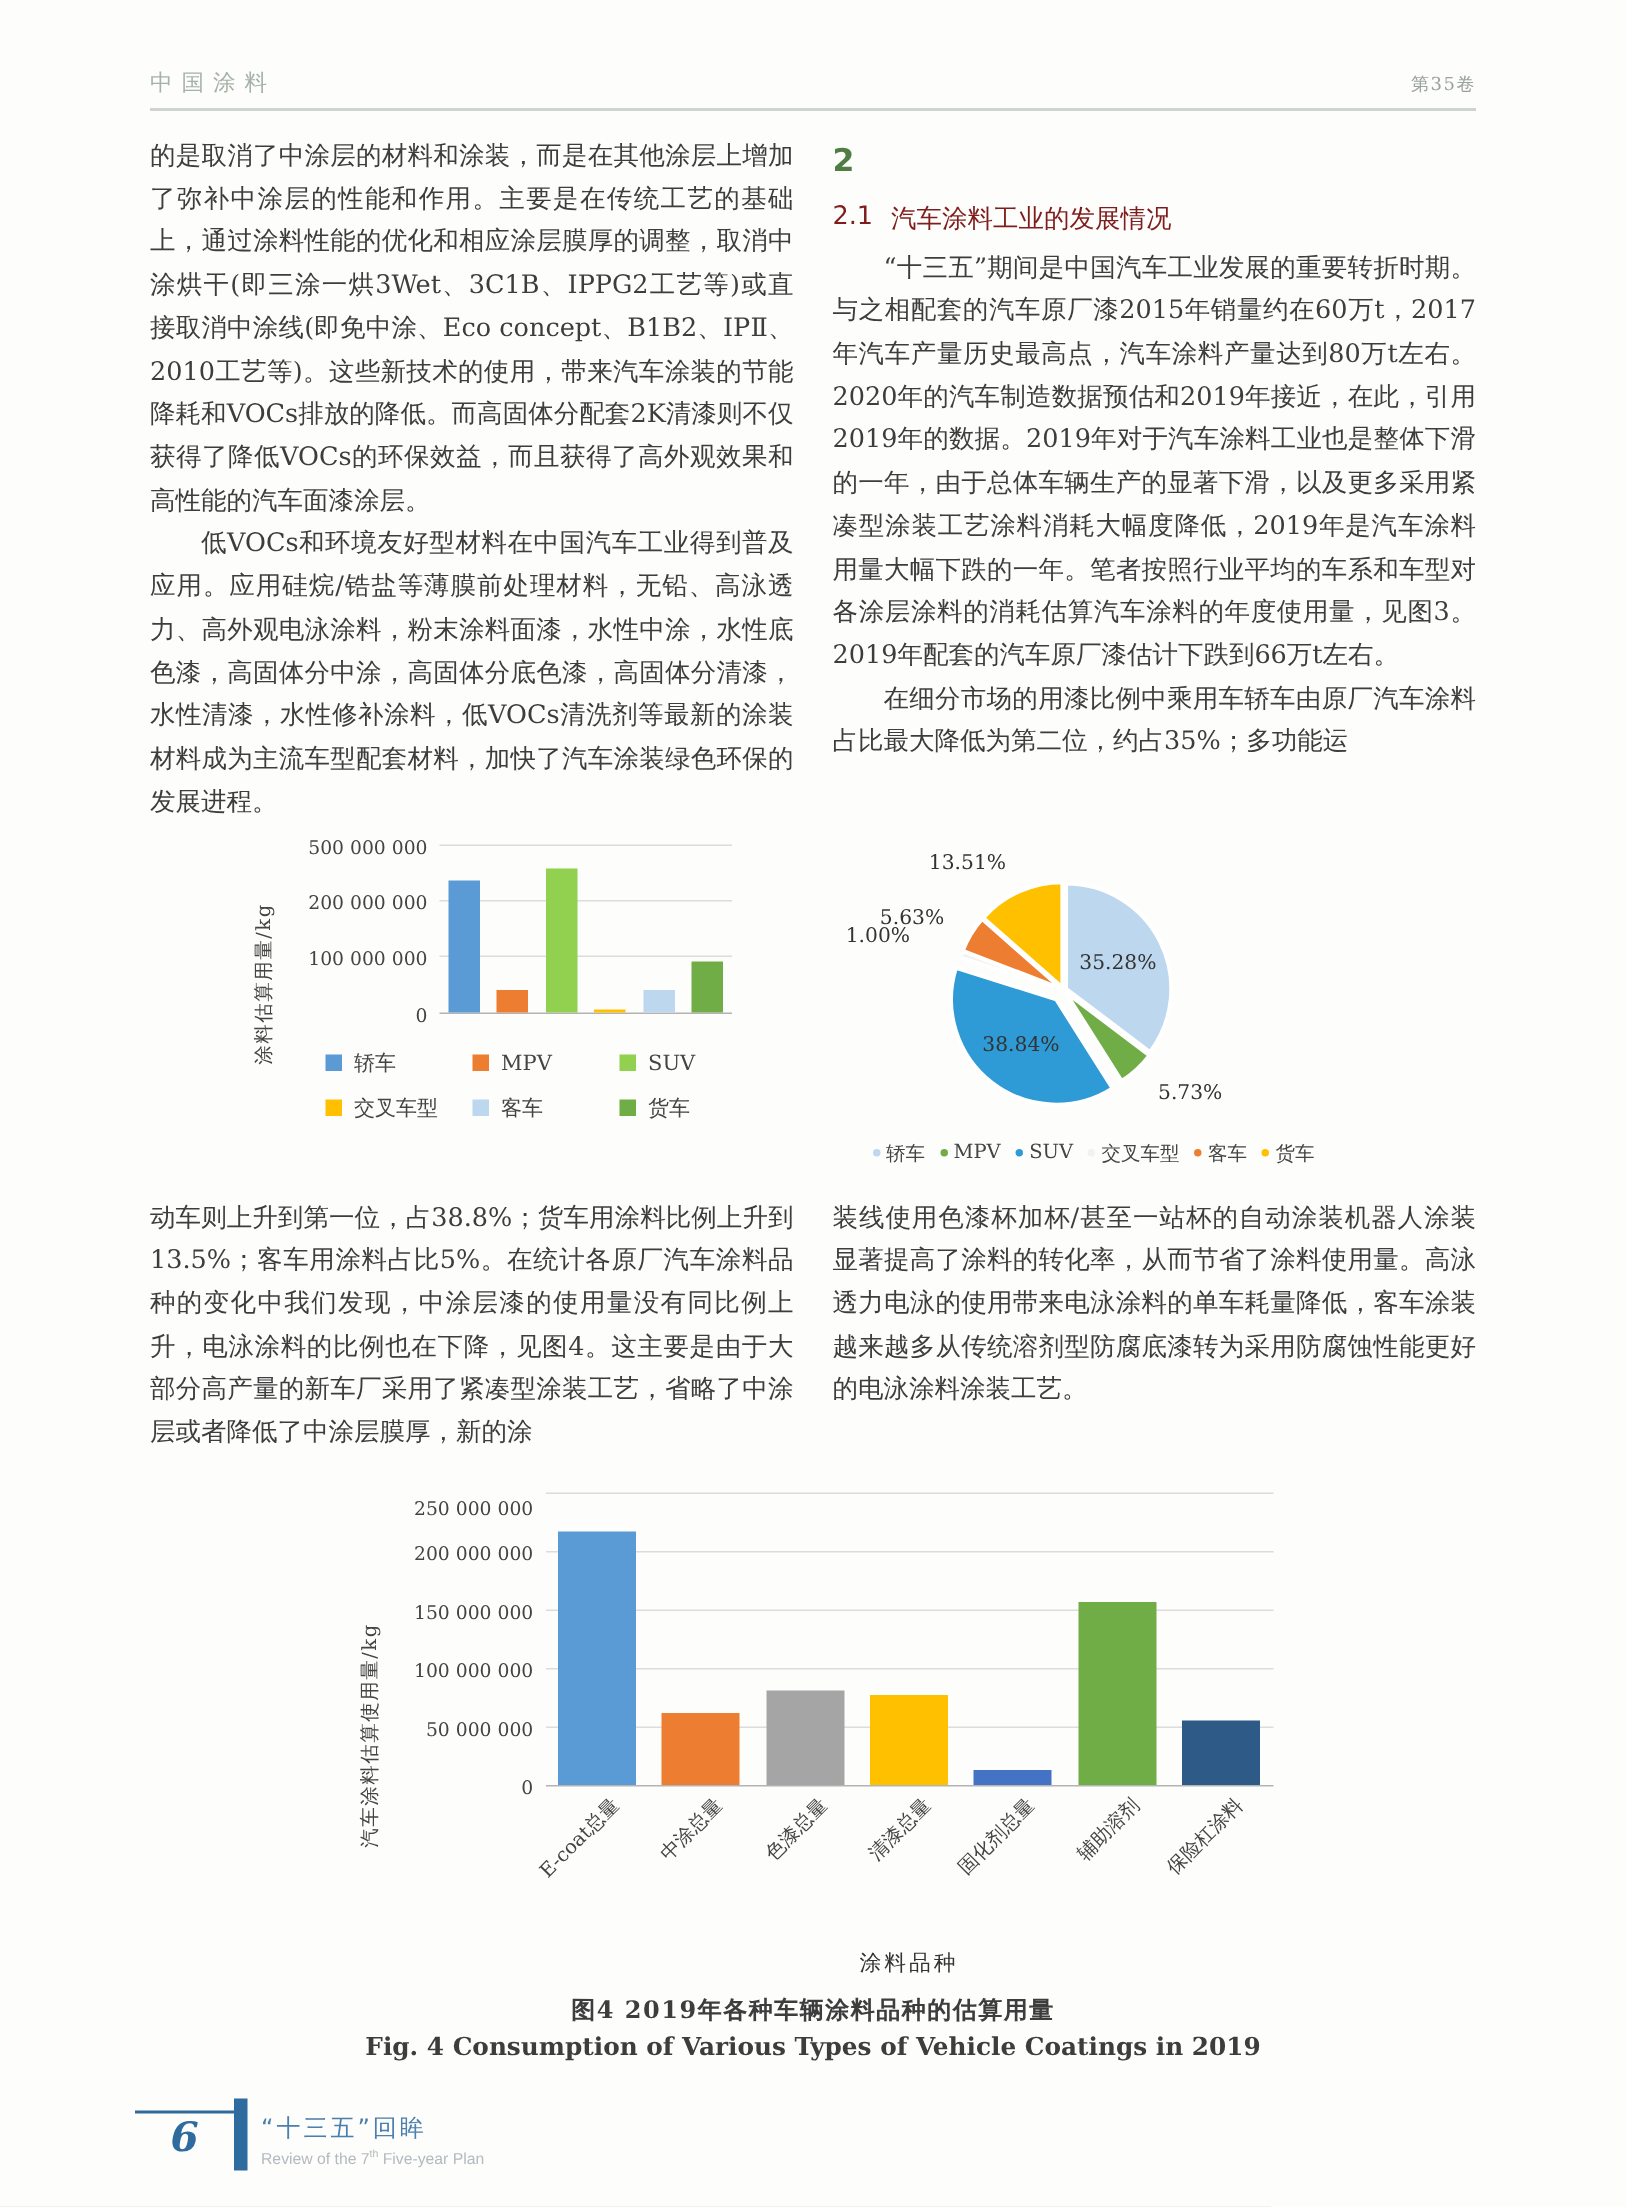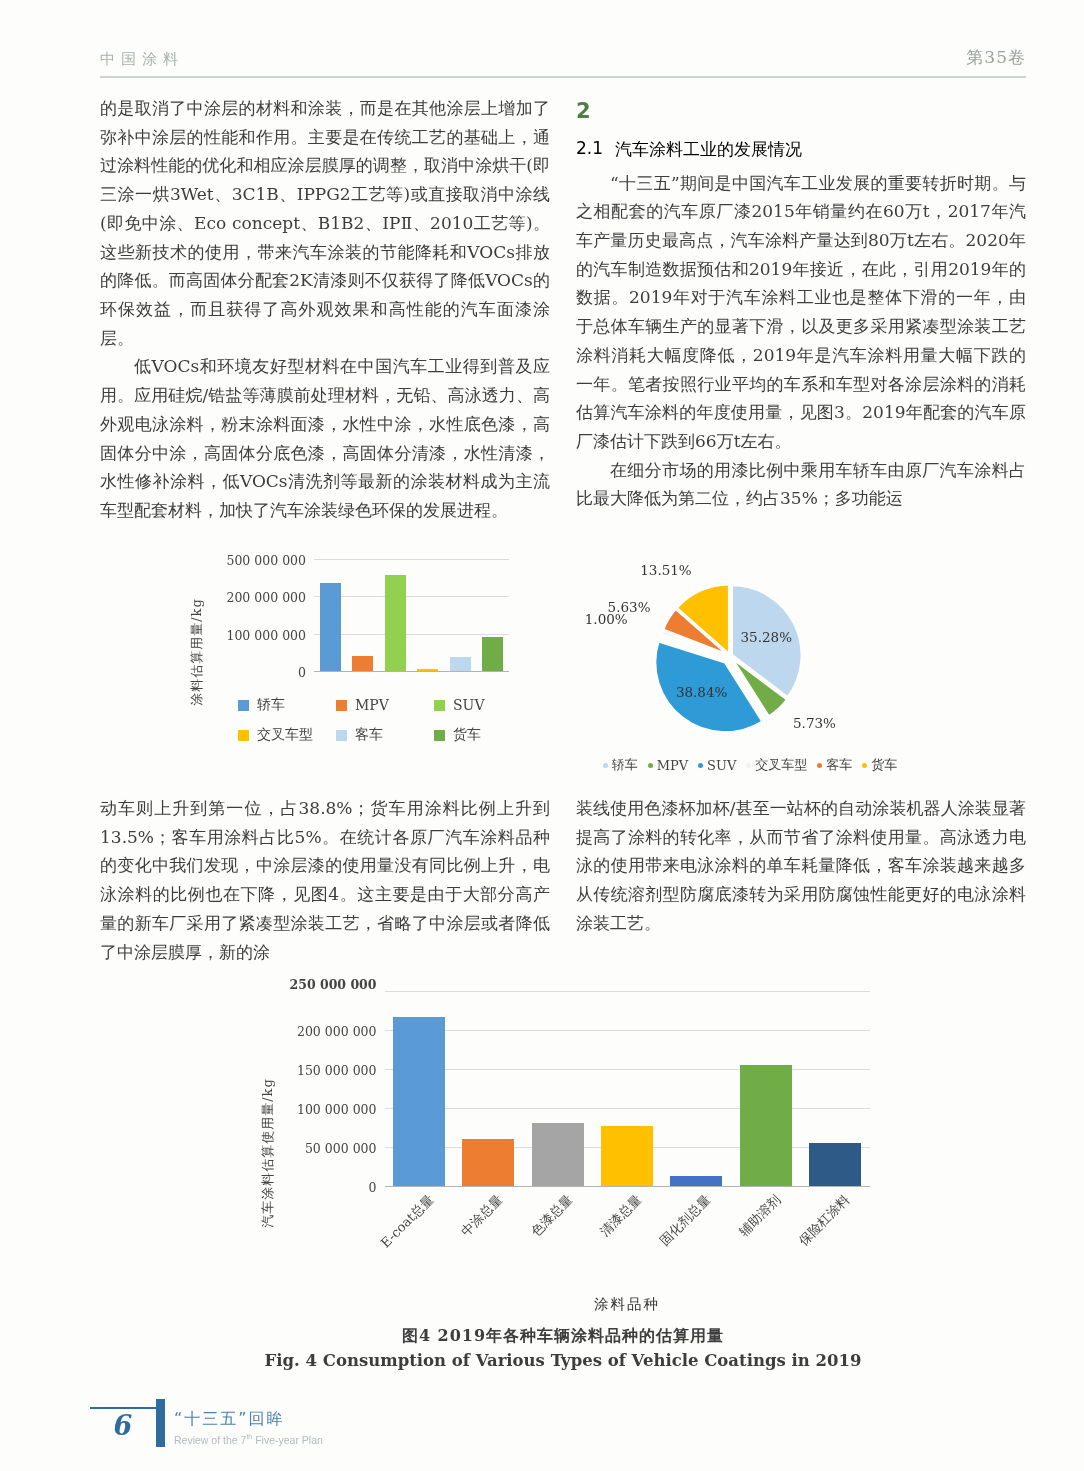--- a/index.html
+++ b/index.html
@@ -1,34 +1,34 @@
 <!DOCTYPE html>
 <html><head>
 <meta charset="utf-8">
 <style>
   html,body{margin:0;padding:0;background:#e9e9e9;}
   .page{position:relative;width:1084px;height:1471px;background:#fdfdfc;margin:0 auto;
-        box-sizing:border-box;padding:46px 58px 0 100px;overflow:hidden;
+        box-sizing:border-box;padding:46px 100px 0 100px;overflow:hidden;
         font-family:"DejaVu Serif", serif;color:#3d3d3d;}
   
   .hdr{display:flex;justify-content:space-between;align-items:flex-end;
        border-bottom:2px solid #cfd4cf;padding-bottom:7px;}
   .hdr .journal{color:#a7b2a7;font-size:15px;letter-spacing:6px;}
-  .hdr .volume{color:#9aa29a;font-size:17px;letter-spacing:1px;}
+  .hdr .volume{color:#9aa29a;font-size:12px;letter-spacing:1px;}
   
   .columns{display:flex;gap:26px;margin-top:16px;}
   .columns.top{min-height:452px;}
   .columns.mid{min-height:168px;margin-top:20px;}
   .col{flex:1;min-width:0;}
   p.body{margin:0;font-size:17px;line-height:1.69;text-align:justify;}
   p.indent{text-indent:2em;}
   .section{display:flex;gap:14px;color:#4f7d43;font-size:21px;font-weight:bold;
            line-height:1.5;margin:2px 0 10px 0;font-family:"DejaVu Sans",sans-serif;}
   .section .sec-no{flex:0 0 20px;}
-  .subsection{display:flex;gap:12px;color:#000000;font-size:17px;font-weight:normal;
+  .subsection{display:flex;gap:12px;color:#7f1d1d;font-size:17px;font-weight:normal;
               margin:0 0 8px 0;font-family:"DejaVu Sans",sans-serif;}
   
   figure{margin:0;}
   .fig3-row{display:flex;justify-content:center;align-items:flex-start;margin-top:14px;}
   .fig-cap-zh{font-weight:bold;font-size:16px;text-align:center;margin-top:12px;letter-spacing:1px;}
   .fig-cap-en{font-weight:bold;font-size:16.5px;text-align:center;margin-top:4px;}
   
   .bc-row{display:flex;align-items:stretch;}
   .bc-ytitle{display:flex;align-items:center;justify-content:center;width:22px;}
   .bc-ytitle span{transform:rotate(-90deg);white-space:nowrap;font-size:13px;color:#444;letter-spacing:1px;}
@@ -215,21 +215,21 @@
                 <div class="bc-ytick" style="bottom: -8px;">0</div>
                 <div class="bc-grid" style="bottom: 39px;"></div>
                 <div class="bc-ytick" style="bottom: 31px;">50 000 000</div>
                 <div class="bc-grid" style="bottom: 78px;"></div>
                 <div class="bc-ytick" style="bottom: 70px;">100 000 000</div>
                 <div class="bc-grid" style="bottom: 117px;"></div>
                 <div class="bc-ytick" style="bottom: 109px;">150 000 000</div>
                 <div class="bc-grid" style="bottom: 156px;"></div>
                 <div class="bc-ytick" style="bottom: 148px;">200 000 000</div>
                 <div class="bc-grid" style="bottom: 195px;"></div>
-                <div class="bc-ytick" style="bottom: 195px; font-weight: bold;">250 000 000</div>
+                <div class="bc-ytick" style="bottom: 178px;">250 000 000</div>
                 <div class="bc-bar" style="left: 8.66071px; width: 51.9643px; height: 169.26px; background: rgb(91, 155, 213);"></div>
                 <div class="bc-bar" style="left: 77.9464px; width: 51.9643px; height: 47.58px; background: rgb(237, 125, 49);"></div>
                 <div class="bc-bar" style="left: 147.232px; width: 51.9643px; height: 63.18px; background: rgb(165, 165, 165);"></div>
                 <div class="bc-bar" style="left: 216.518px; width: 51.9643px; height: 60.06px; background: rgb(255, 192, 0);"></div>
                 <div class="bc-bar" style="left: 285.804px; width: 51.9643px; height: 10.14px; background: rgb(68, 114, 196);"></div>
                 <div class="bc-bar" style="left: 355.089px; width: 51.9643px; height: 121.68px; background: rgb(112, 173, 71);"></div>
                 <div class="bc-bar" style="left: 424.375px; width: 51.9643px; height: 42.9px; background: rgb(46, 90, 136);"></div>
               </div>
               <div class="bc-xlabels" style="width: 485px;">
                 <div class="bc-xanchor" style="left: 40.6429px;">

